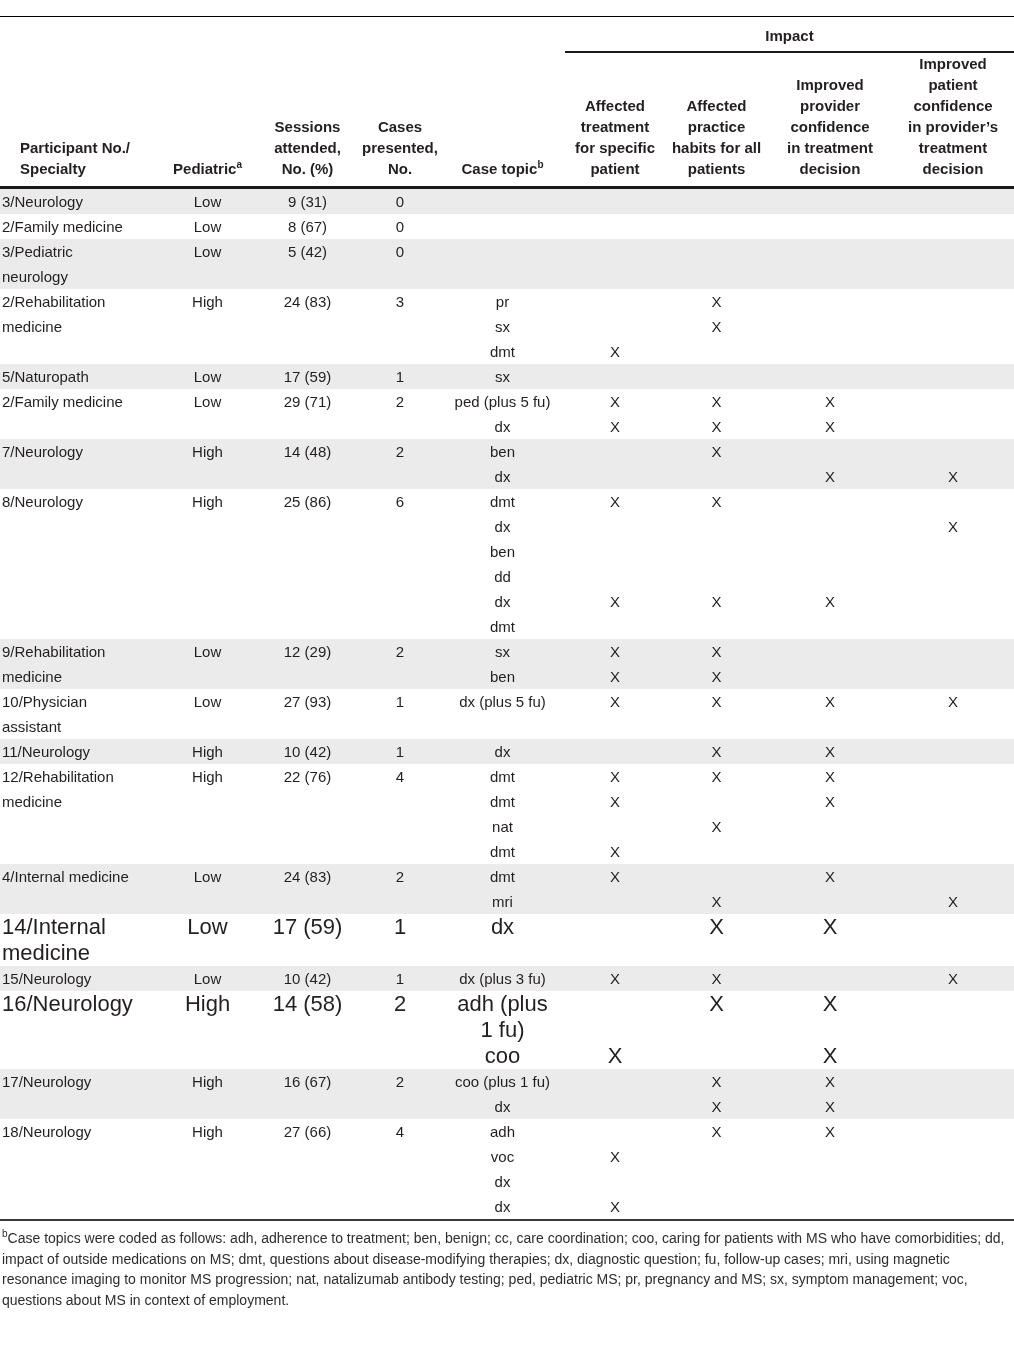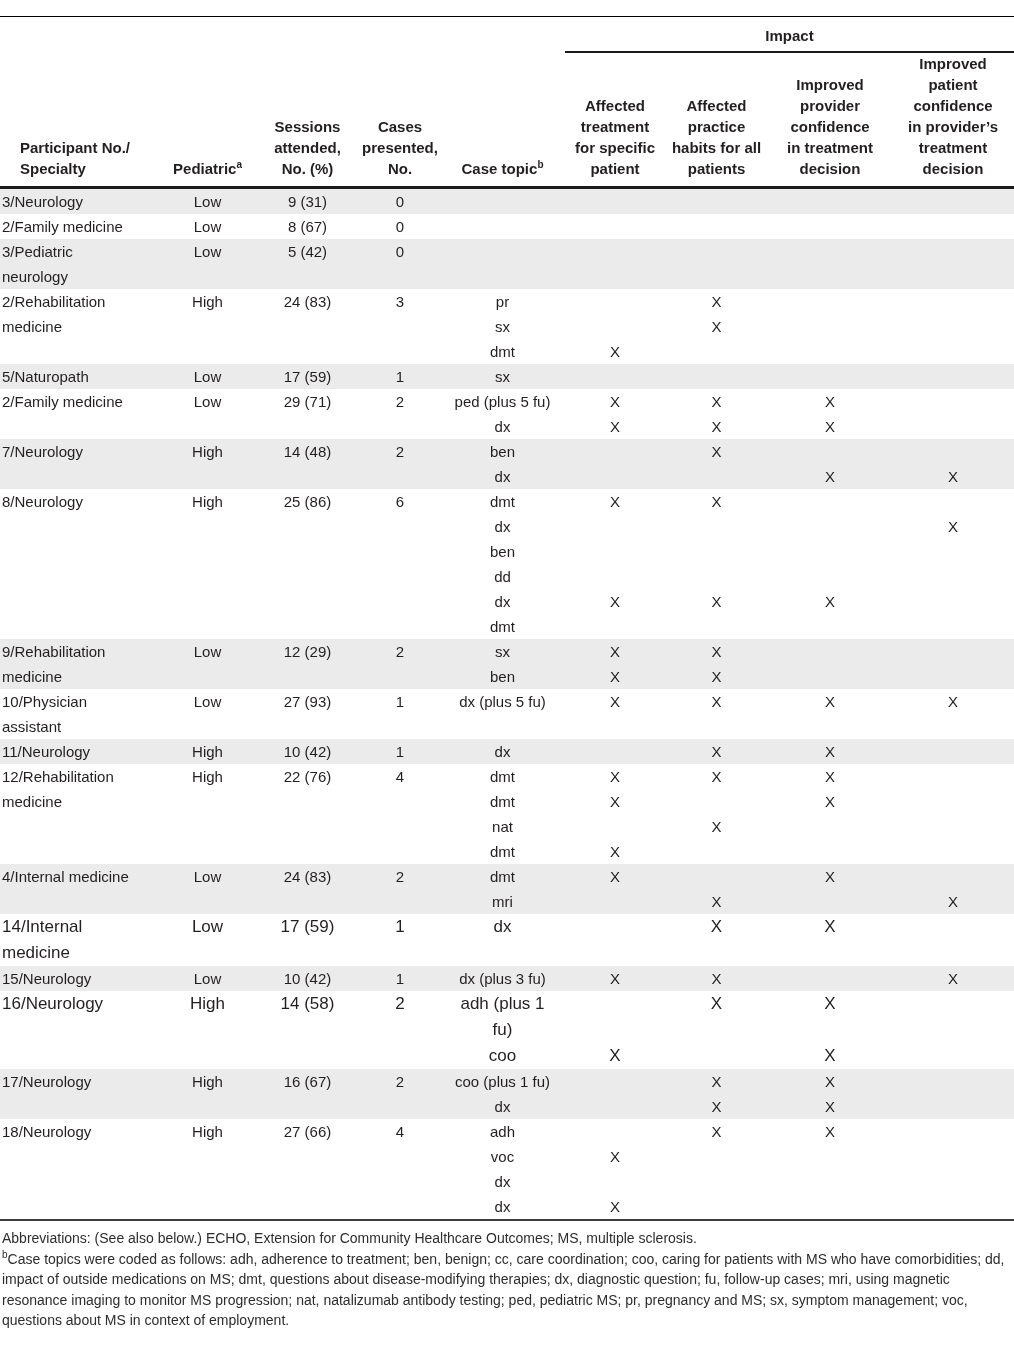--- a/index.html
+++ b/index.html
@@ -61,21 +61,21 @@
   }
 
   tbody td {
     font-size: 15px;
     line-height: 25px;
     vertical-align: top;
     text-align: center;
     padding: 0 2px;
   }
   tbody tr.shaded td { background: #ebebeb; }
-  tbody tr.large td { font-size: 17px; line-height: 26px; }
+  tbody tr.large td { font-size: 22px; line-height: 26px; }
   td.participant { text-align: left; padding-left: 2px; }
   td.participant .inner { display: block; max-width: 132px; }
   td.topic { padding: 0 10px; }
 
   .footnotes {
     padding: 7px 2px 0 2px;
     font-size: 14px;
     line-height: 20.5px;
     color: #2d2d2d;
   }
@@ -520,17 +520,16 @@
           <td class="topic">dx</td>
           <td class="xmark">X</td>
           <td class="xmark"></td>
           <td class="xmark"></td>
           <td class="xmark"></td>
         </tr>
       </tbody>
   </table>
 
   <div class="footnotes" id="footnotes">
-      <p>Abbreviations: (See also below.) ECHO, Extension for Community Healthcare Outcomes; MS, multiple sclerosis.</p>
       <p><sup>b</sup>Case topics were coded as follows: adh, adherence to treatment; ben, benign; cc, care coordination; coo, caring for patients with MS who have comorbidities; dd, impact of outside medications on MS; dmt, questions about disease-modifying therapies; dx, diagnostic question; fu, follow-up cases; mri, using magnetic resonance imaging to monitor MS progression; nat, natalizumab antibody testing; ped, pediatric MS; pr, pregnancy and MS; sx, symptom management; voc, questions about MS in context of employment.</p>
     </div>
 
 </div>
 
 </body></html>

